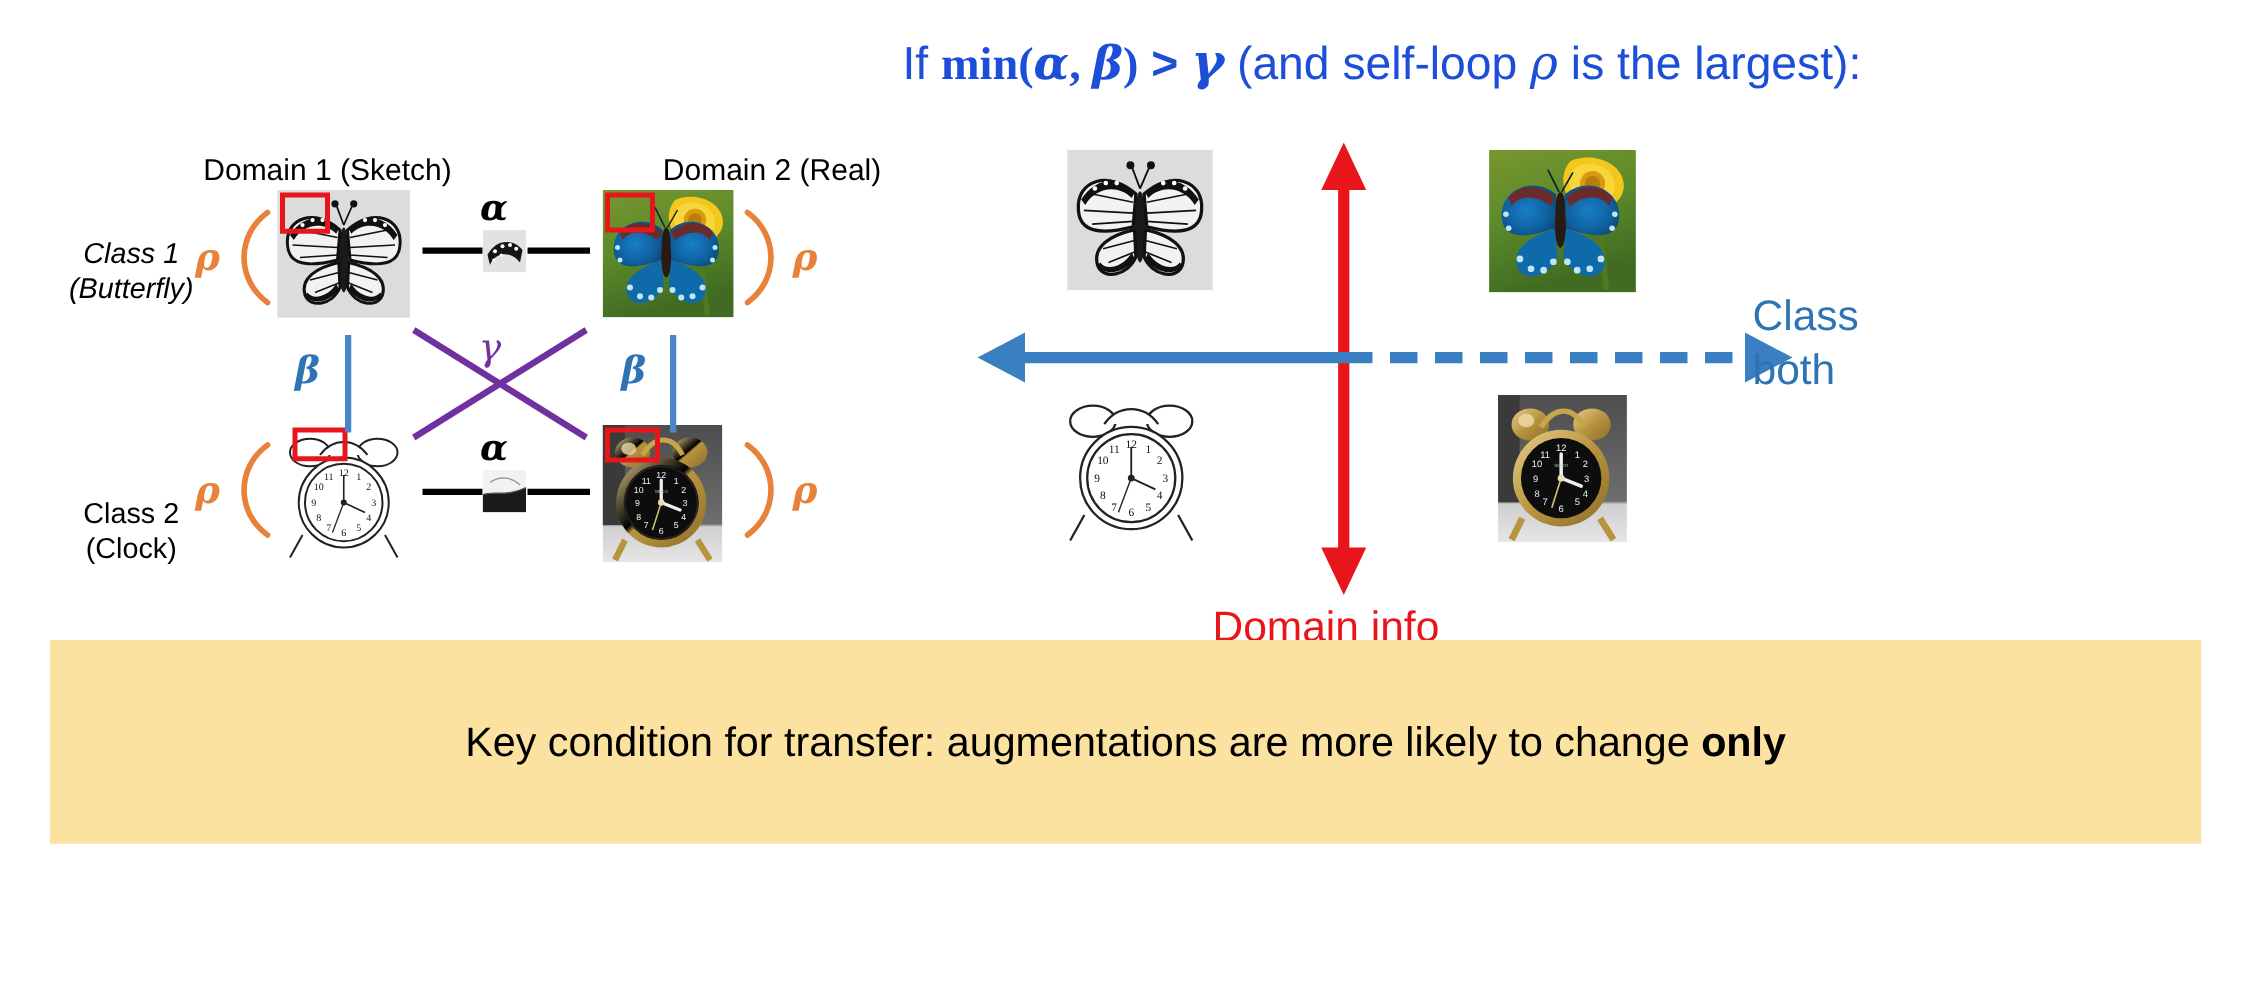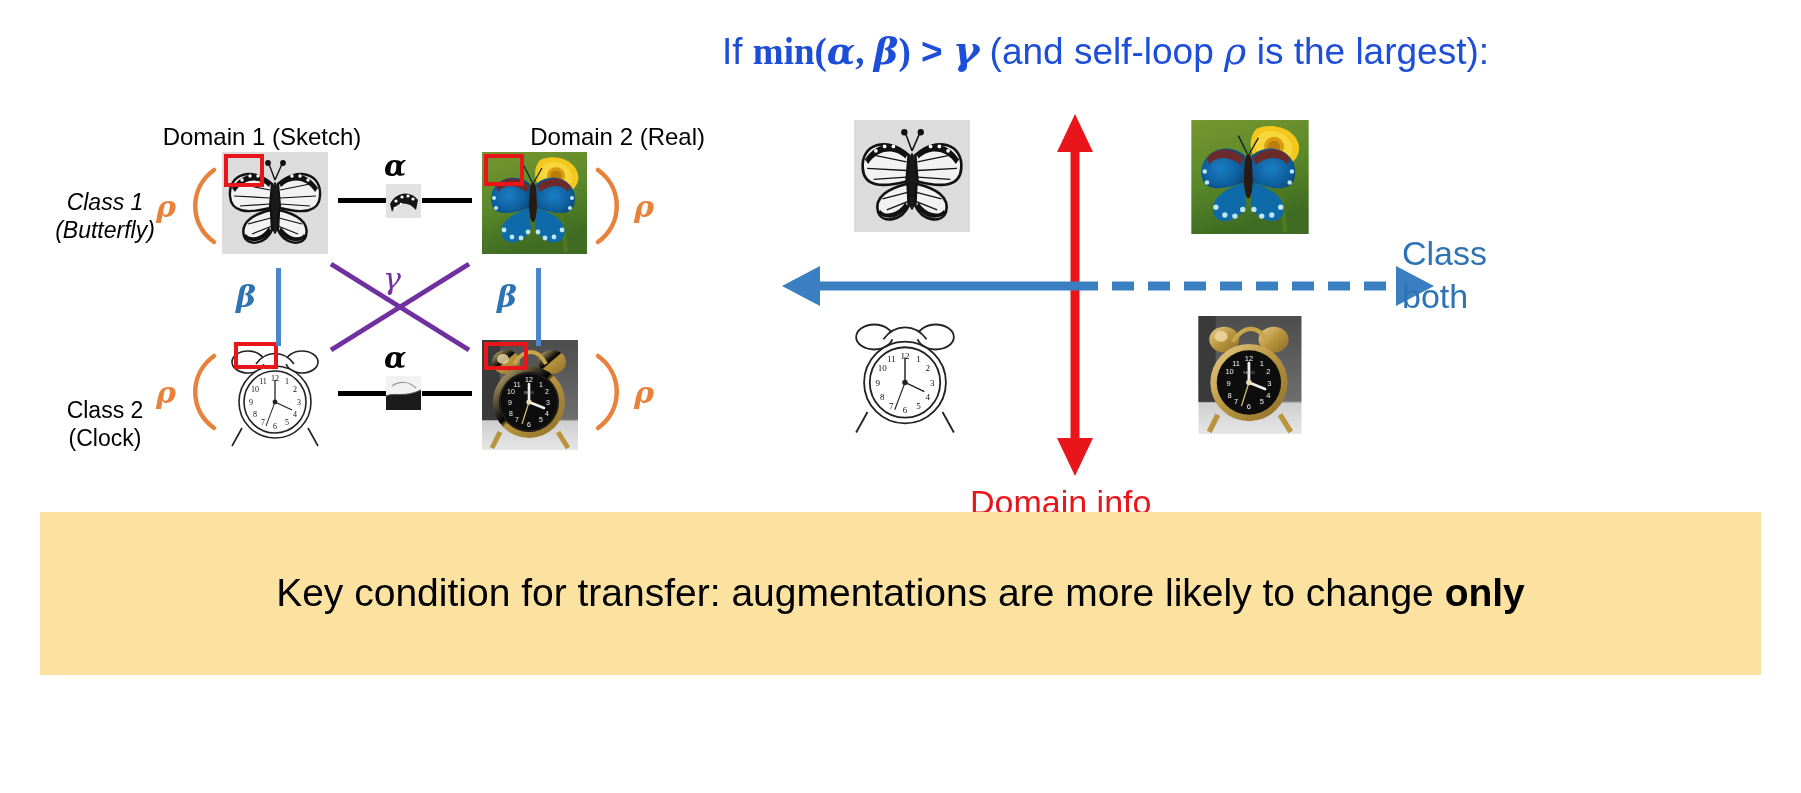--- a/index.html
+++ b/index.html
@@ -101,21 +101,21 @@
     left: 40px; top: 512px;
     width: 1721px; height: 163px;
     background: #FBE2A0;
     display: flex;
     flex-direction: column;
     align-items: center;
     justify-content: center;
     box-sizing: border-box;
   }
   #key-banner .line {
-    font-size: 39px;
+    font-size: 33px;
     line-height: 1.85;
     color: #000;
     white-space: nowrap;
     text-align: center;
   }
   #key-banner .b { font-weight: bold; }
 </style>
 </head>
 <body>
 

